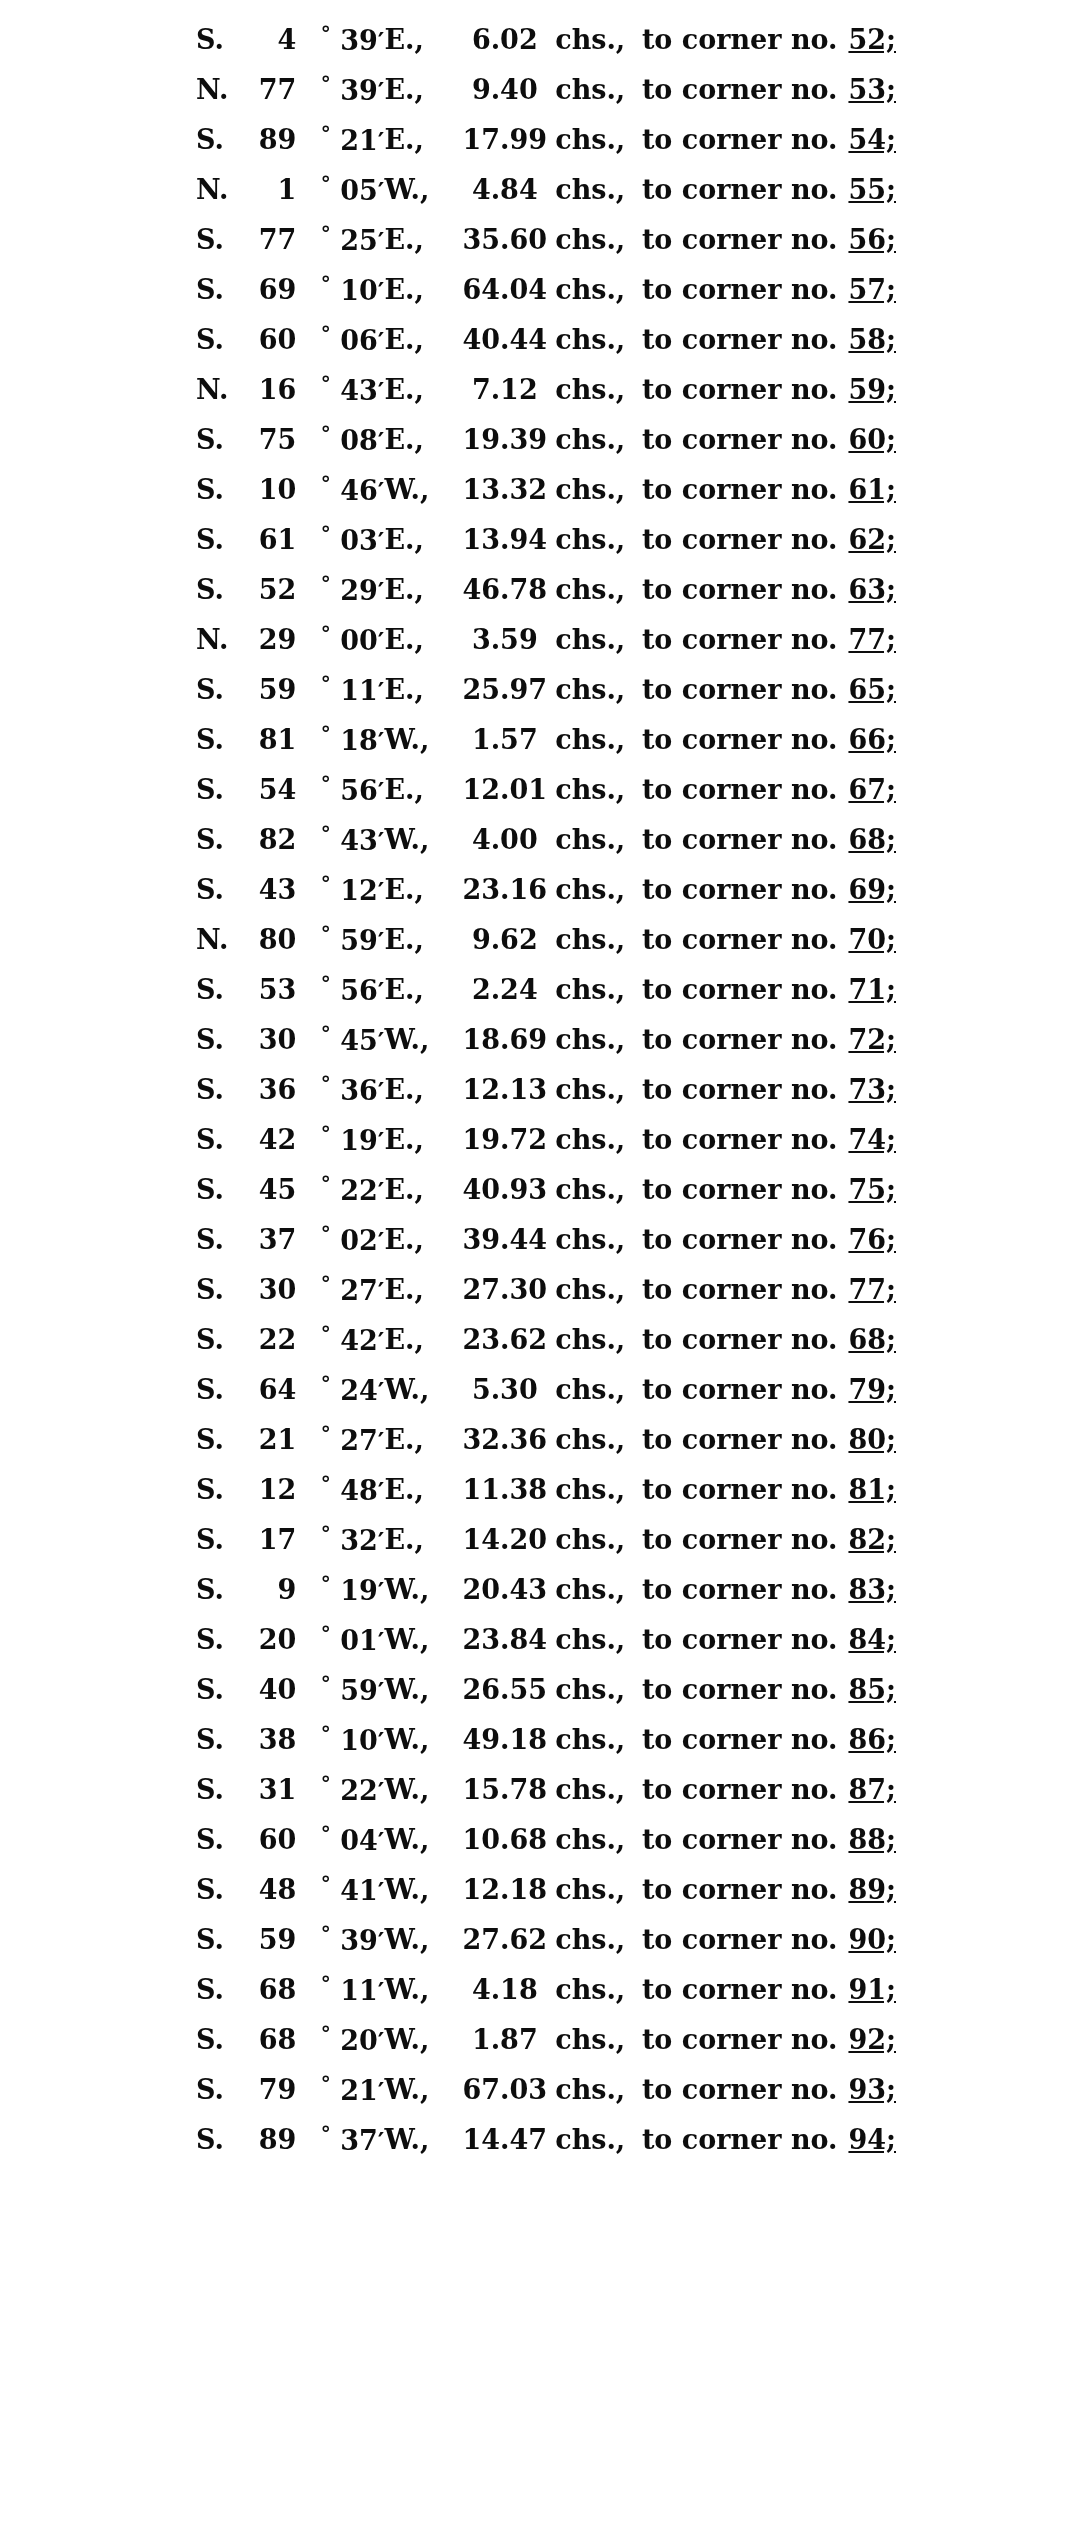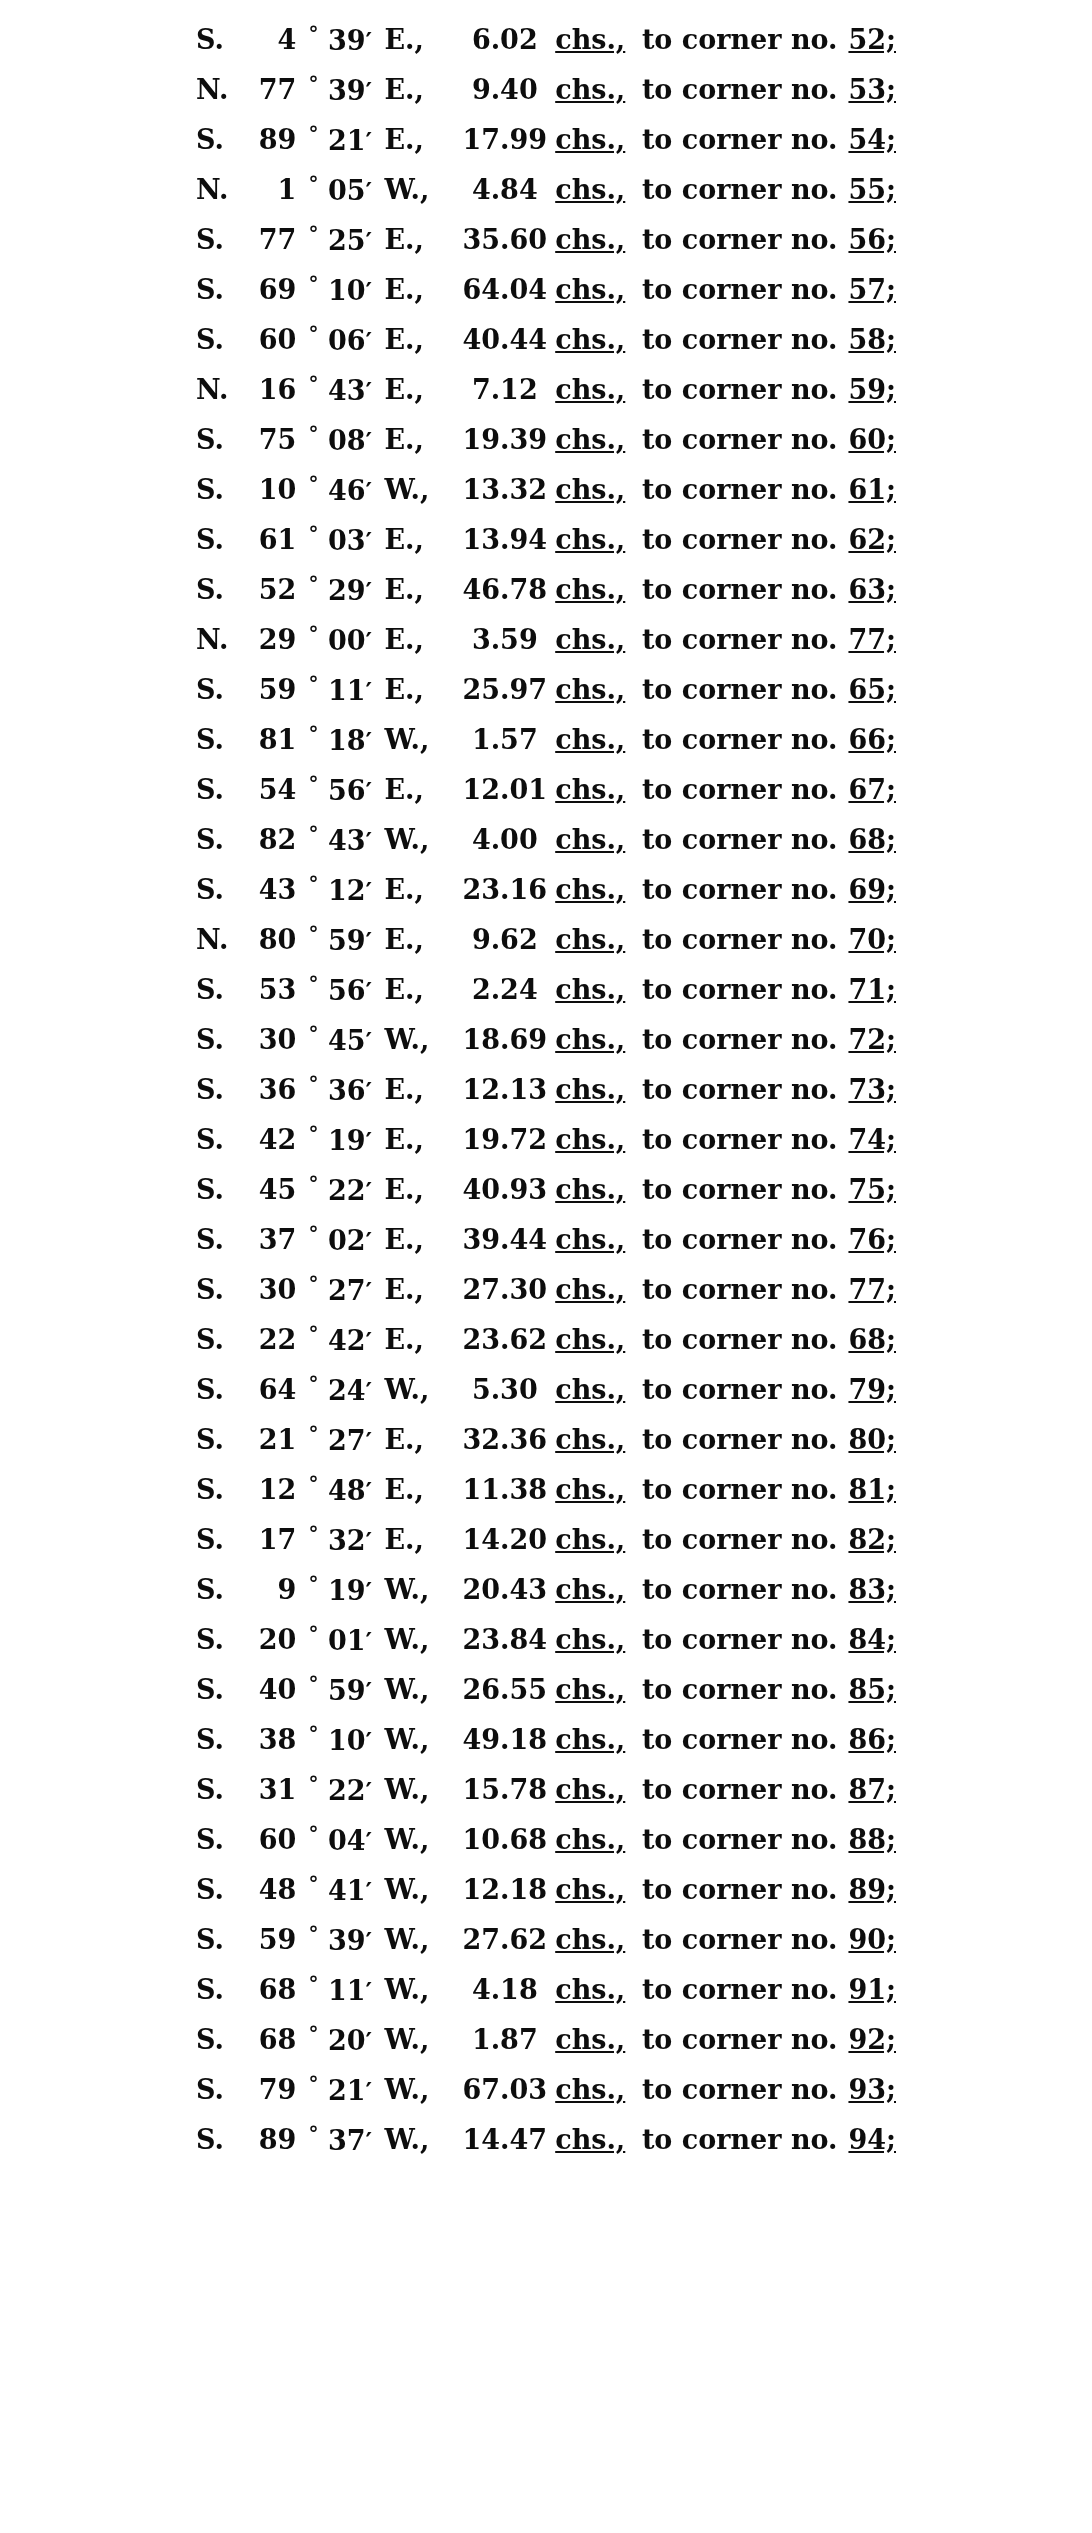--- a/index.html
+++ b/index.html
@@ -40,39 +40,38 @@
     padding-left: 8px;
   }
   
   td.c-deg {
     width: 58px;
     text-align: right;
   }
   
   td.c-min {
     width: 96px;
-    text-align: center;
+    text-align: right;
     padding-left: 2px;
   }
   
   td.c-card2 {
     width: 78px;
     text-align: left;
     padding-left: 10px;
   }
   
   td.c-dist {
     width: 106px;
     text-align: center;
   }
   td.c-unit {
     width: 92px;
     text-align: left;
     padding-left: 9px;
-    text-decoration: underline;
   }
   td.c-label {
     width: 168px;
     text-align: right;
   }
   td.c-no {
     width: 62px;
     text-align: right;
     padding-right: 4px;
     text-decoration: underline;

